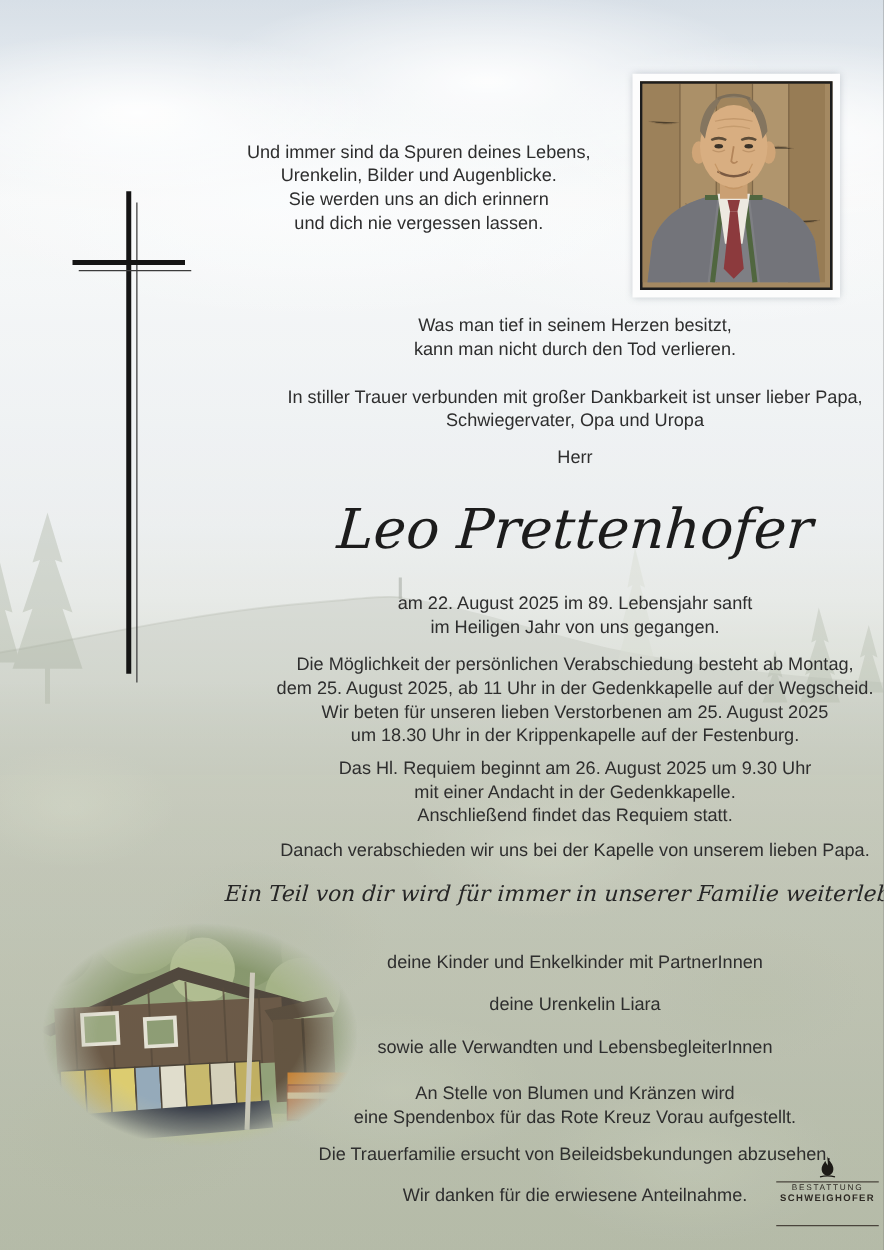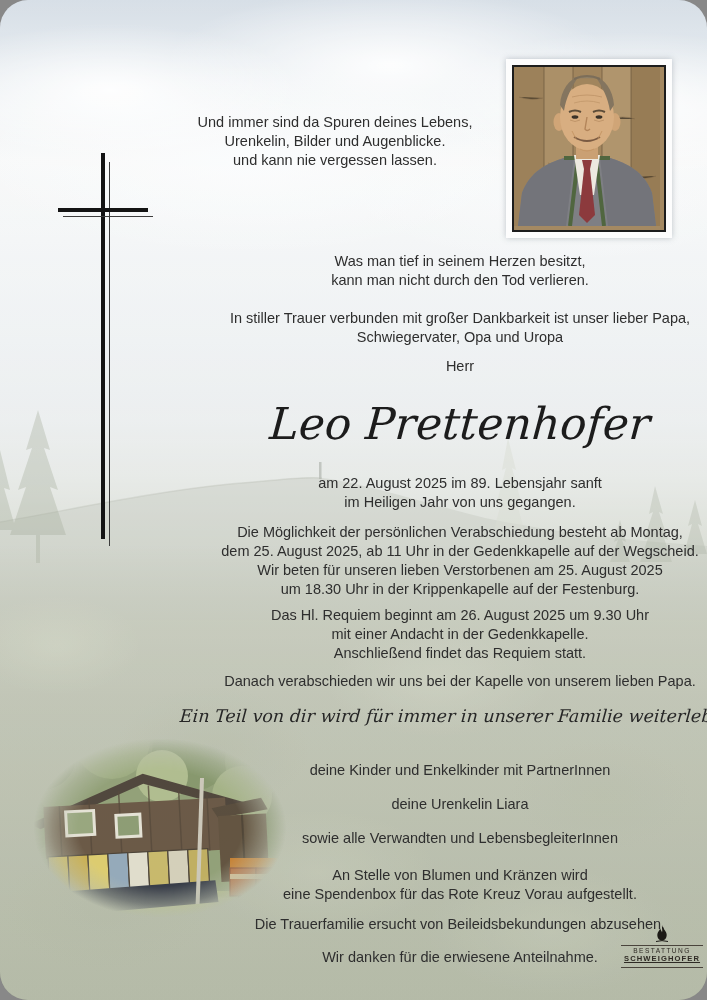--- a/index.html
+++ b/index.html
@@ -3,21 +3,20 @@
 <meta charset="utf-8">
 <style>
   html,body{margin:0;padding:0;background:#888;}
   .page{
     position:relative;width:707px;height:1000px;margin:0 auto;overflow:hidden;
     font-family:"Liberation Sans",sans-serif;color:#2b2b2b;
     background:linear-gradient(180deg,
       #ccd6e0 0%, #d9e1e8 5%, #eef2f4 11%, #f6f7f7 16%, #f0f3f4 24%,
       #e9edef 34%, #e4e8e9 42%, #dde1dd 48%, #ccd1c5 55%, #b8bdab 62%,
       #adb29f 70%, #a7ad98 80%, #a0a78f 90%, #9aa289 100%);
-    border-radius:28px;
   }
   .layer{position:absolute;left:0;top:0;}
   .clouds{
     width:707px;height:300px;
     background:
       radial-gradient(ellipse 270px 95px at 110px 90px, rgba(255,255,255,.95), rgba(255,255,255,0) 70%),
       radial-gradient(ellipse 320px 110px at 390px 65px, rgba(255,255,255,.92), rgba(255,255,255,0) 70%),
       radial-gradient(ellipse 280px 105px at 630px 105px, rgba(255,255,255,.88), rgba(255,255,255,0) 70%),
       radial-gradient(ellipse 380px 130px at 250px 160px, rgba(250,252,253,.85), rgba(255,255,255,0) 72%),
       radial-gradient(ellipse 300px 100px at 560px 190px, rgba(248,250,251,.7), rgba(255,255,255,0) 72%);
@@ -70,21 +69,21 @@
   .scriptline{
     position:absolute;left:150px;top:706px;width:620px;text-align:center;
     font-family:"DejaVu Serif",serif;font-style:italic;font-size:17.5px;color:#262626;
     transform:skewX(-4deg);
   }
 
   
   .fh-logo{position:absolute;left:621px;top:925px;width:82px;text-align:center;color:#2e2a24;}
   .fh-logo svg{display:block;margin:0 auto;}
   .fh-line1{font-size:6.6px;letter-spacing:1.4px;border-top:1px solid #4a443c;padding-top:1px;margin-top:1px;white-space:nowrap;}
-  .fh-line2{font-size:7.6px;letter-spacing:1.1px;font-weight:bold;border-bottom:1px solid #4a443c;padding-bottom:4px;white-space:nowrap;text-decoration:underline;}
+  .fh-line2{font-size:7.6px;letter-spacing:1.1px;font-weight:bold;border-bottom:1px solid #4a443c;padding-bottom:17px;white-space:nowrap;}
 </style>
 </head>
 <body>
 
 <div class="page">
 
   <div class="layer clouds"></div>
 
   <svg class="layer mountains" width="707" height="230" viewBox="0 0 707 230">
     <path d="M0,132 C70,120 150,102 230,94 C280,90 305,86 322,88 C360,92 420,112 485,128 C570,146 650,152 707,156 L707,230 L0,230 Z" fill="#b2b8ab" opacity="0.5"></path>
@@ -248,21 +247,22 @@
         <polygon points="236,180 242,180 246,206 240,206" fill="#4a3a2a"></polygon>
         <polygon points="292,180 298,180 302,206 296,206" fill="#4a3a2a"></polygon>
         <rect x="234" y="192" width="66" height="4" fill="#5a4836"></rect>
       </g>
     </svg>
   </div>
 
   <div class="tblock narrow" style="top:113px">
     <div>Und immer sind da Spuren deines Lebens,</div>
     <div>Urenkelin, Bilder und Augenblicke.</div>
-    <div>und kann nie vergessen lassen.</div>
+    <div>Sie werden uns an dich erinnern</div>
+    <div>und dich nie vergessen lassen.</div>
   </div>
 
   <div class="tblock" style="top:252px">
     <div>Was man tief in seinem Herzen besitzt,</div>
     <div>kann man nicht durch den Tod verlieren.</div>
   </div>
 
   <div class="tblock" style="top:309px">
     <div>In stiller Trauer verbunden mit großer Dankbarkeit ist unser lieber Papa,</div>
     <div>Schwiegervater, Opa und Uropa</div>

